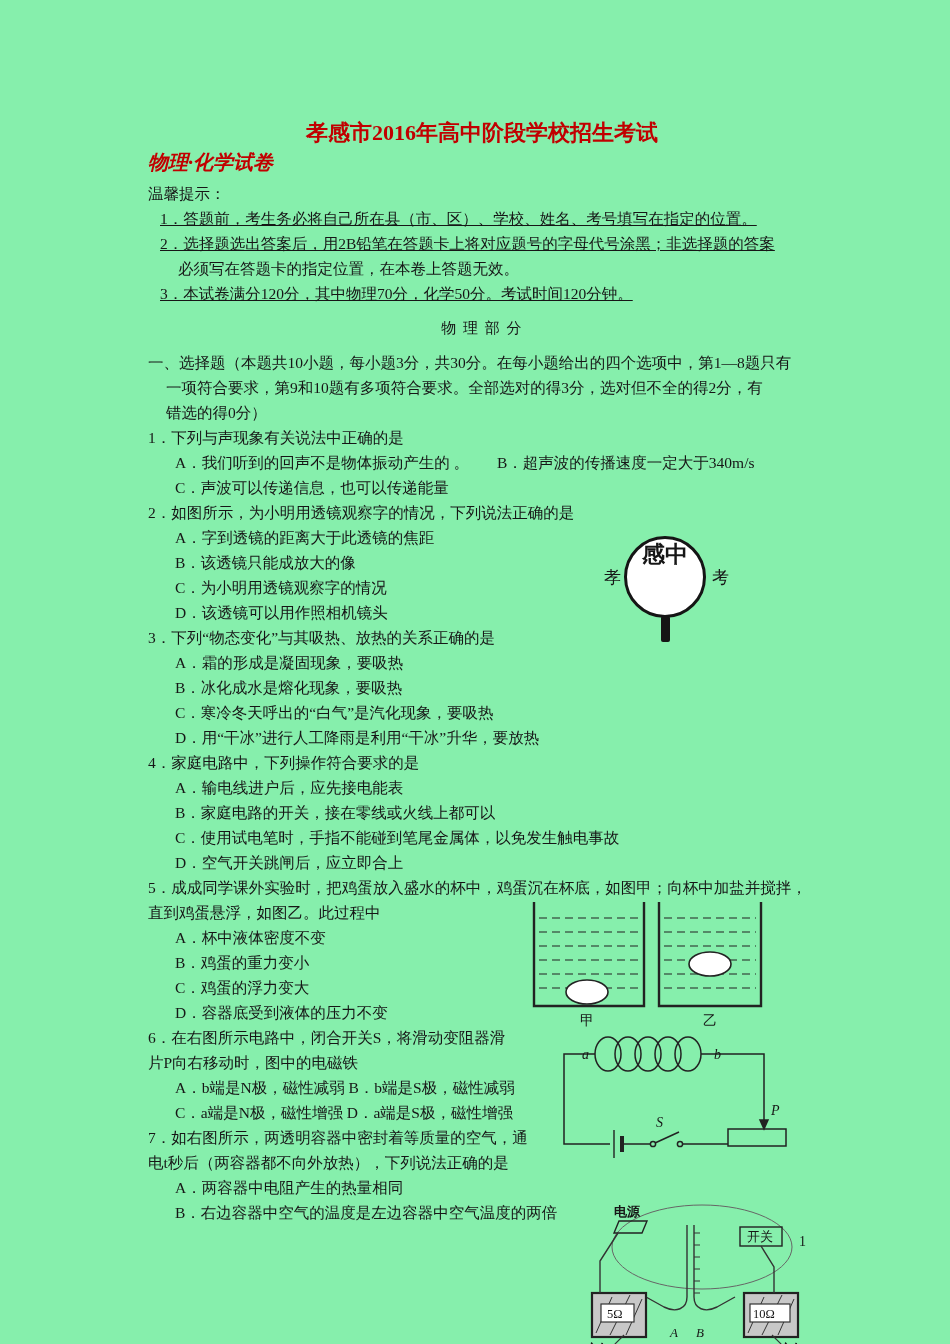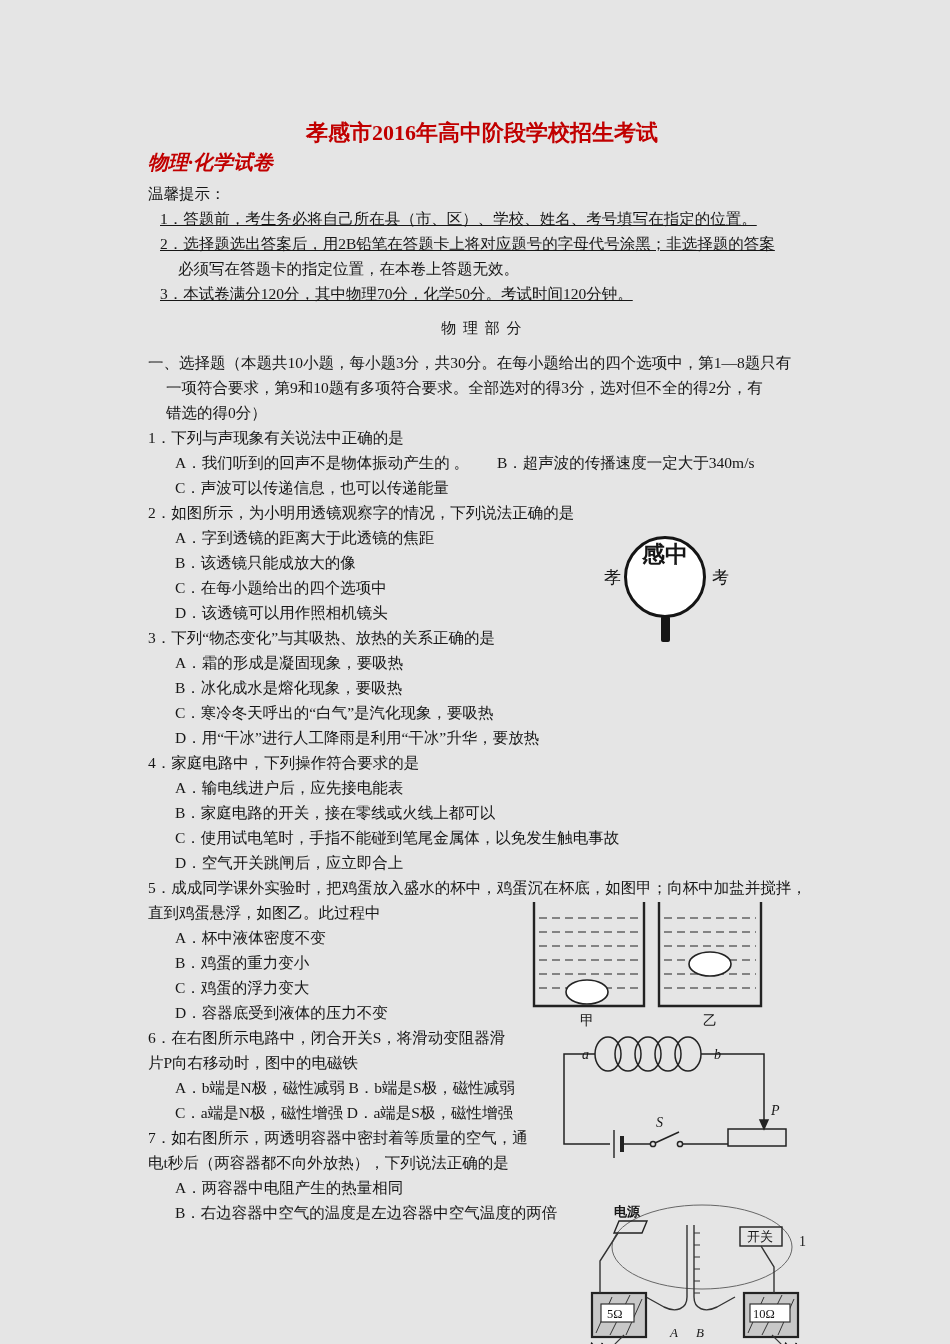--- a/index.html
+++ b/index.html
@@ -1,16 +1,16 @@
 <!DOCTYPE html>
 <html><head>
 <meta charset="utf-8">
 <style>
   html, body { margin:0; padding:0; background:#ffffff; }
-  .page { position:relative; width:950px; height:1344px; background:#e5e5e5;
+  .page { position:relative; width:950px; height:1344px; background:#86efac;
           font-family:"Liberation Serif","DejaVu Serif",serif; color:#161616; overflow:hidden; }
   .content { position:absolute; left:148px; top:118px; width:668px; font-size:15.5px; line-height:25px; }
   .red { color:#c10000; }
   .title { text-align:center; font-size:22px; font-weight:bold; line-height:30px; }
   .subtitle { text-align:left; font-size:20px; font-weight:bold; line-height:28px; margin-bottom:5px;font-style:italic; }
   .line { min-height:25px; white-space:nowrap; }
   .ni { padding-left:12px;text-decoration:underline; }
   .cont30 { padding-left:30px; }
   .cont18 { padding-left:18px; }
   .opt { padding-left:27px; }
@@ -59,21 +59,21 @@
       <span class="cell-a">A．我们听到的回声不是物体振动产生的 。</span>
       <span>B．超声波的传播速度一定大于340m/s</span>
     </div>
     <div class="line opt optrow">
       <span class="cell-a">C．声波可以传递信息，也可以传递能量</span>
     </div>
 
     <div class="line">2．如图所示，为小明用透镜观察字的情况，下列说法正确的是</div>
     <div class="line opt">A．字到透镜的距离大于此透镜的焦距</div>
     <div class="line opt">B．该透镜只能成放大的像</div>
-    <div class="line opt">C．在每小题给出的四个选项中</div>
+    <div class="line opt">C．为小明用透镜观察字的情况</div>
     <div class="line opt">D．该透镜可以用作照相机镜头</div>
 
     <div class="line">3．下列“物态变化”与其吸热、放热的关系正确的是</div>
     <div class="line opt">A．霜的形成是凝固现象，要吸热</div>
     <div class="line opt">B．冰化成水是熔化现象，要吸热</div>
     <div class="line opt">C．寒冷冬天呼出的“白气”是汽化现象，要吸热</div>
     <div class="line opt">D．用“干冰”进行人工降雨是利用“干冰”升华，要放热</div>
 
     <div class="line">4．家庭电路中，下列操作符合要求的是</div>
     <div class="line opt">A．输电线进户后，应先接电能表</div>

